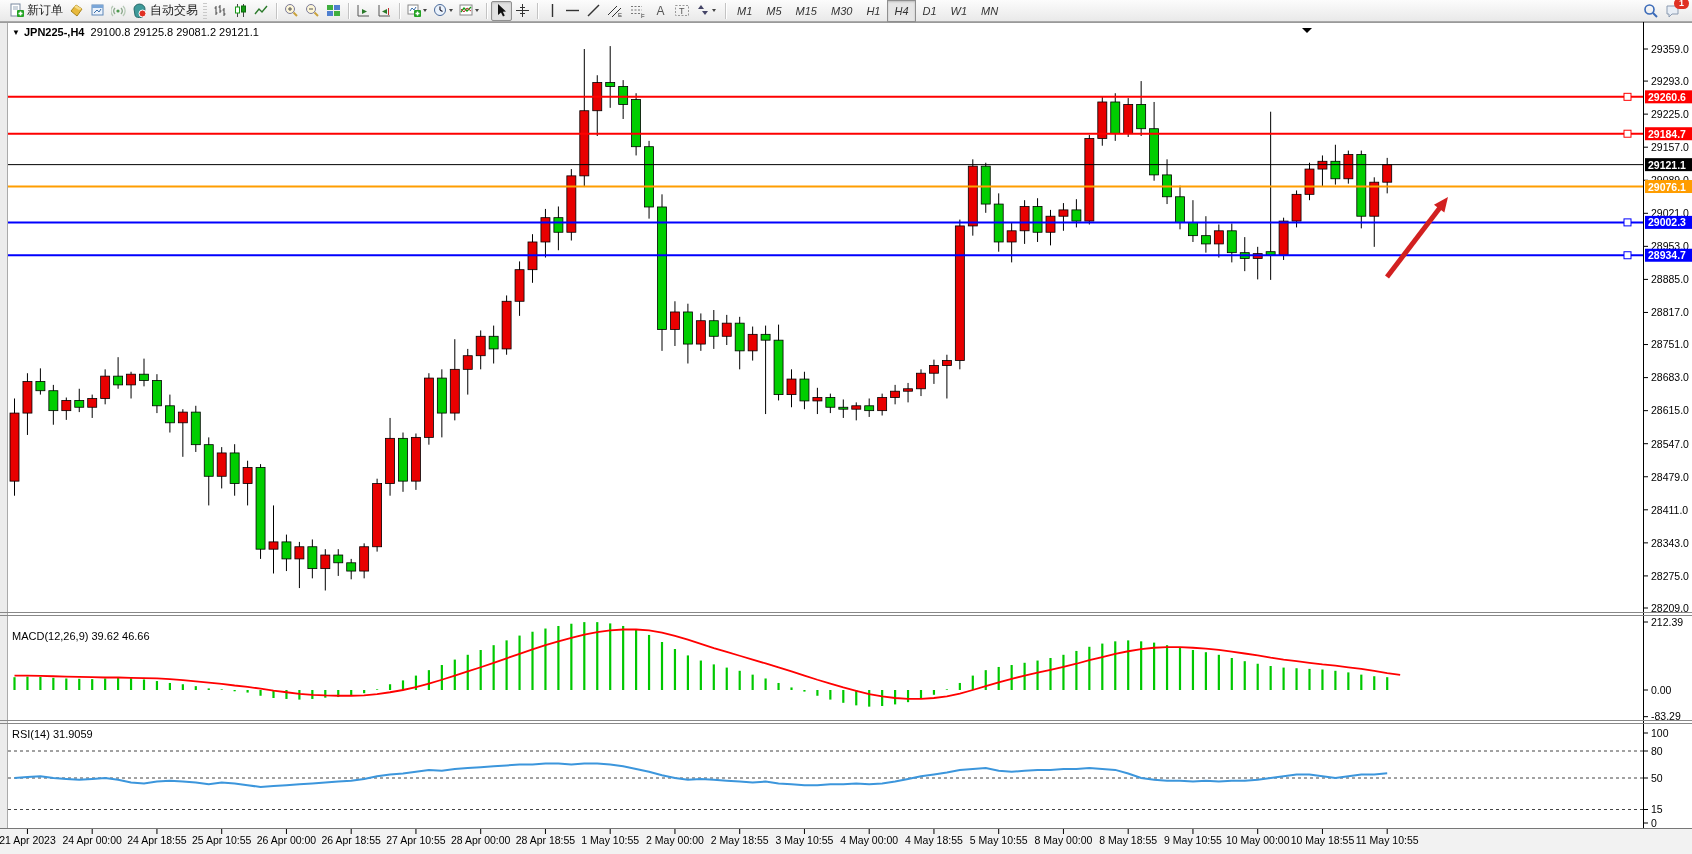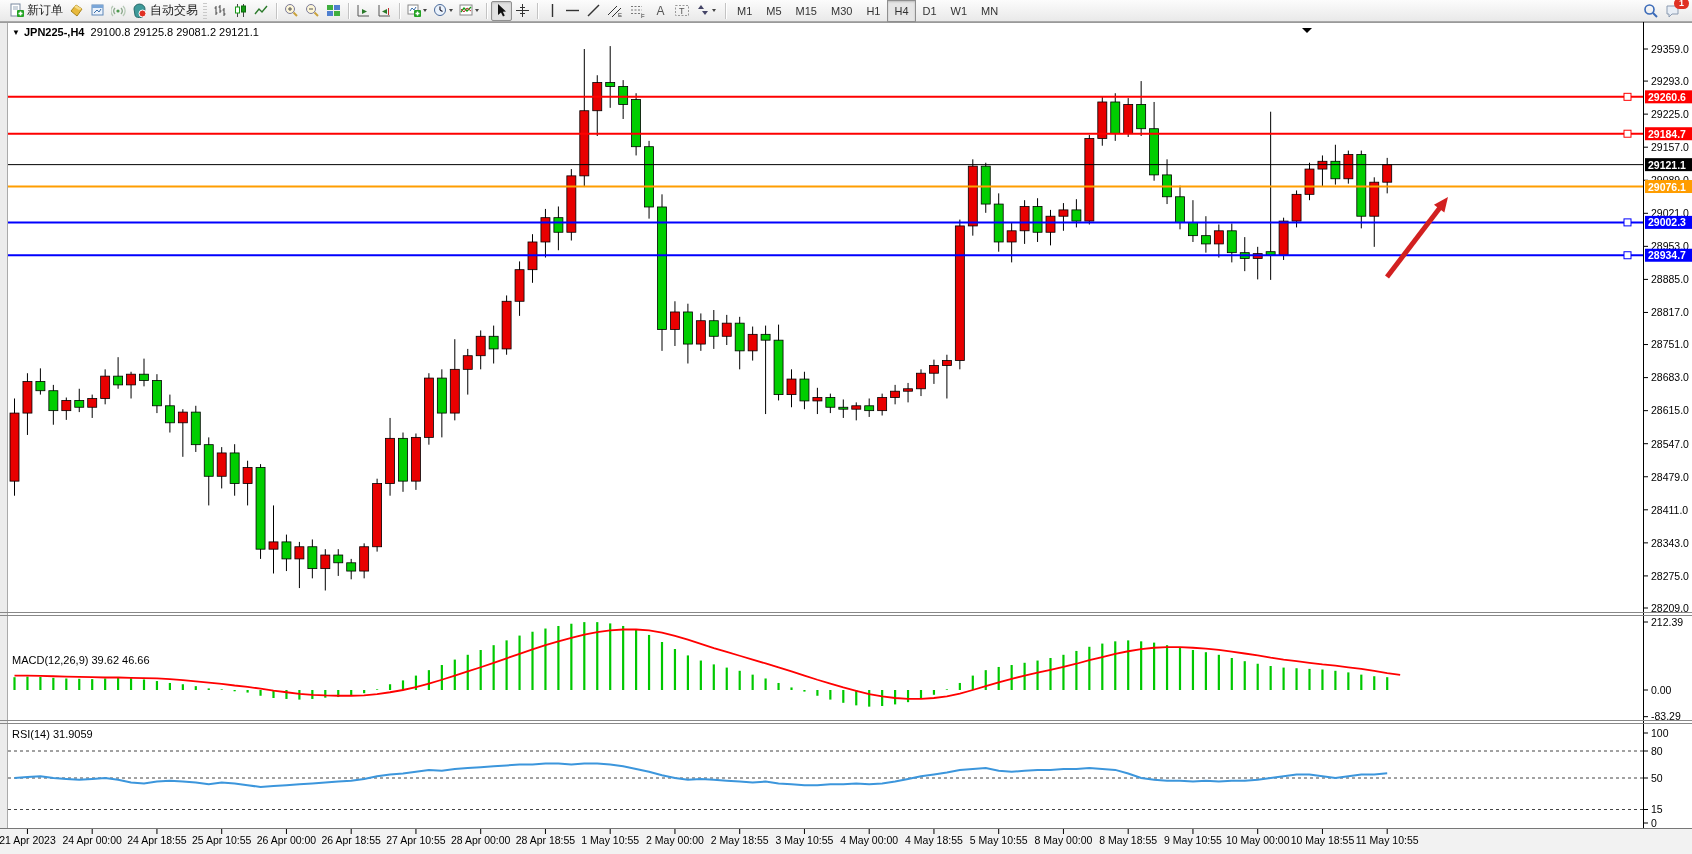--- a/index.html
+++ b/index.html
@@ -9,30 +9,30 @@
     background:linear-gradient(#fcfcfc,#e9e9e9);border-bottom:1px solid #a9a9a9;
     display:flex;align-items:center;padding-left:6px;box-sizing:border-box;font-size:12px;color:#222;}
   .tb-btn{height:20px;min-width:20px;display:flex;align-items:center;justify-content:center;
     padding:0 2px;border:1px solid transparent;border-radius:2px;box-sizing:border-box;cursor:default;}
   .tb-btn.pressed{background:#e2e2e2;border:1px solid #8f8f8f;box-shadow:inset 0 1px 2px rgba(0,0,0,.15);}
   .tb-label{margin-left:3px;white-space:nowrap;}
   .tb-sep{width:1px;height:16px;background:#c3c3c3;margin:0 4px;box-shadow:1px 0 0 #fff;}
   .tb-handle{width:4px;height:16px;margin:0 2px;
     background:repeating-linear-gradient(180deg,#c9c9c9 0 1px,transparent 1px 3px);}
   .tf-btn{height:20px;padding:0 6px;display:flex;align-items:center;border:1px solid transparent;
-    font-size:11px;color:#333;}
+    font-size:11px;color:#333;font-style:italic;}
   .tf-btn.active{background:#e6e6e6;border:1px solid #8f8f8f;box-shadow:inset 0 1px 2px rgba(0,0,0,.18);text-align:right;}
   #tb-right{margin-left:auto;display:flex;align-items:center;margin-right:8px;}
   .badge{position:absolute;top:-4px;right:-6px;background:#e03123;color:#fff;border-radius:8px;
     font-size:9px;line-height:11px;min-width:11px;text-align:center;padding:0 2px;font-weight:bold;}
   
   #chart-area{position:absolute;left:0;top:22px;width:1692px;height:612px;background:#a3a3a3;}
   .panel-label{position:absolute;font-size:11px;color:#000;white-space:pre;z-index:5;}
   #symbol-label{left:12px;top:4px;}
-  #macd-label{left:12px;top:632px;}
+  #macd-label{left:12px;top:608px;}
   #rsi-label{left:12px;top:706px;}
   .drop-tri{font-size:8px;color:#000;margin-right:4px;vertical-align:1px;}
   svg text{font-family:"Liberation Sans",sans-serif;}
 </style>
 </head>
 <body>
 
 <div id="toolbar">
   <span class="tb-btn">
     <svg width="15" height="15">

